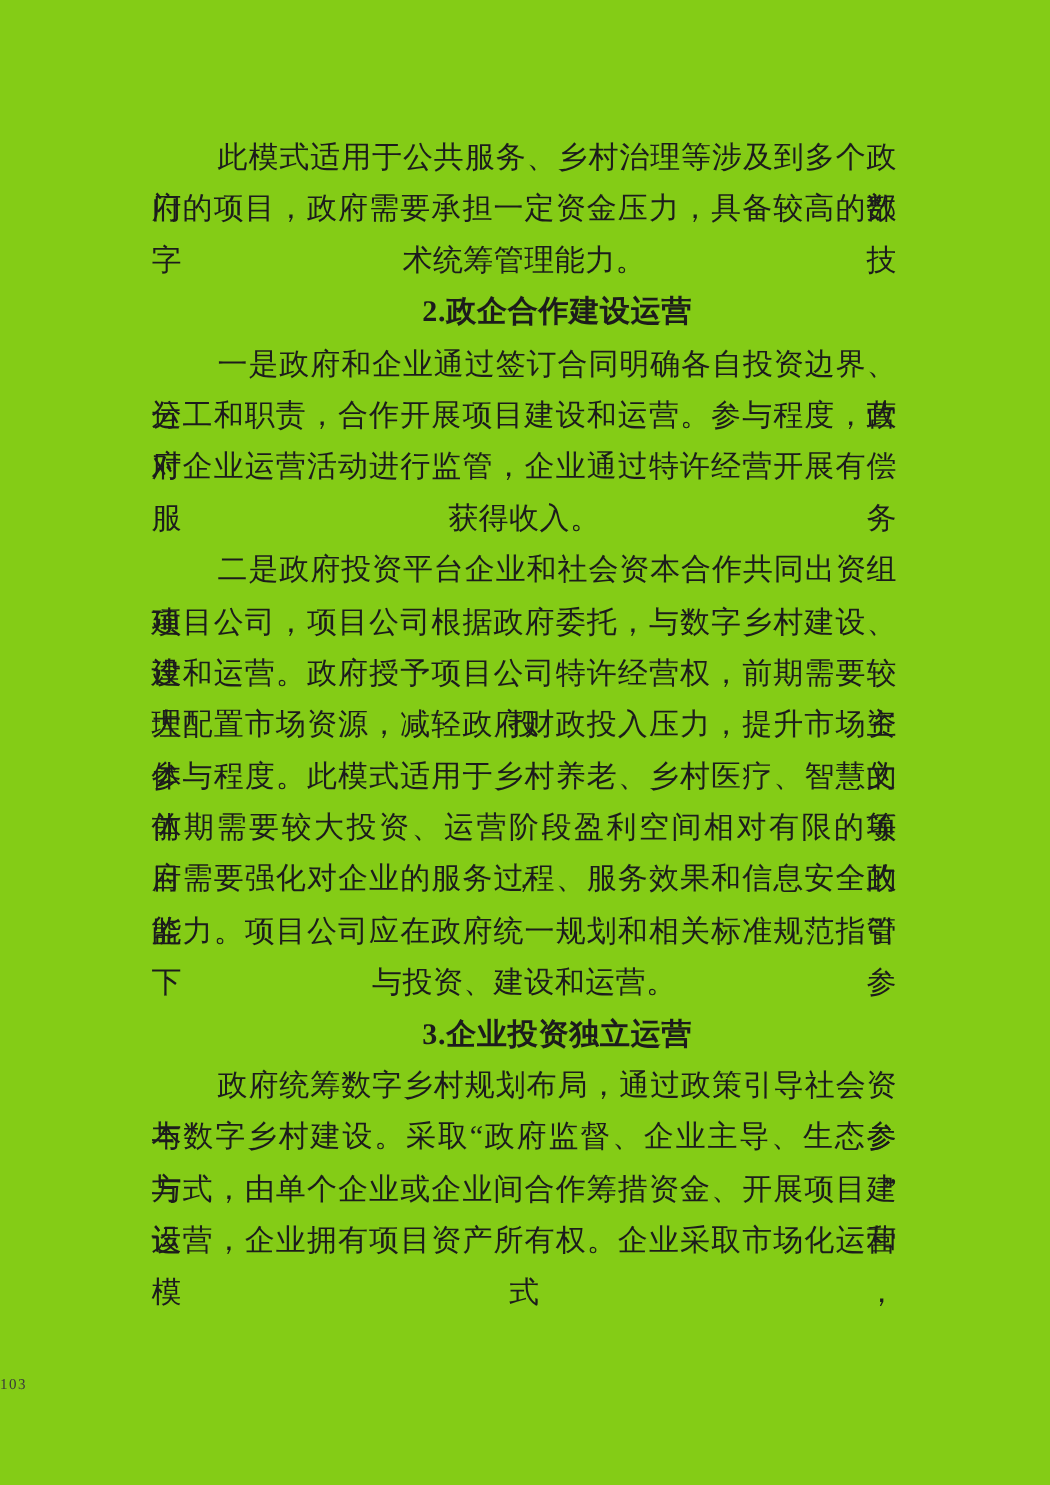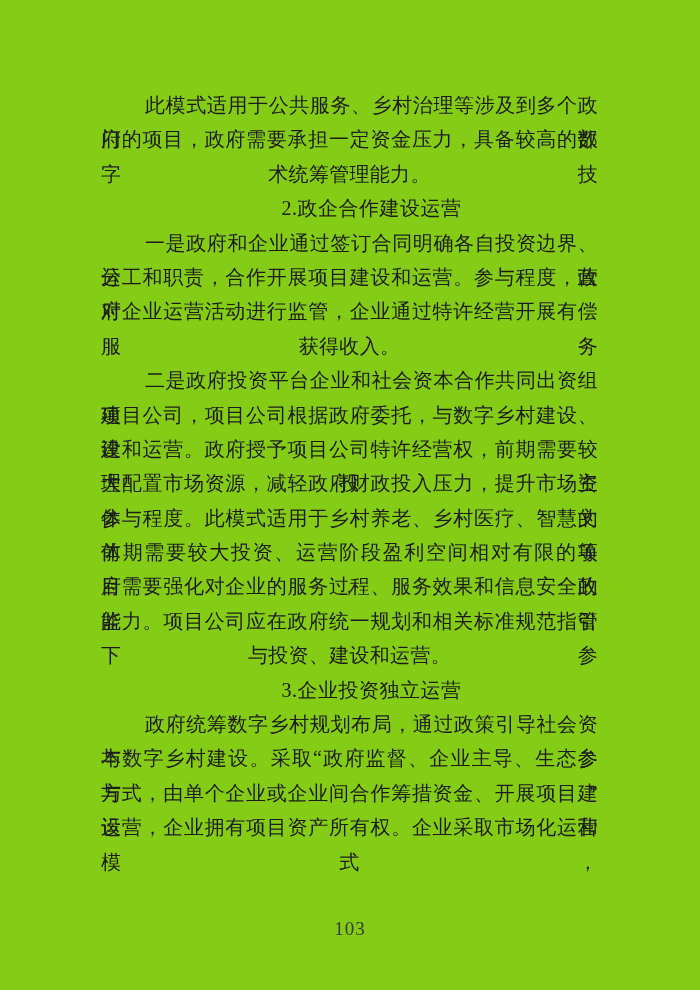--- a/index.html
+++ b/index.html
@@ -37,31 +37,30 @@
   .jl {
     white-space: normal;
     text-align: justify;
     text-align-last: justify;
     text-justify: inter-character;
   }
   .first {
     text-indent: 2.2em;
   }
   .heading {
-    font-weight: 400;
+    font-weight: 700;
     text-indent: 2.2em;
     letter-spacing: 0.5px;
   }
   .page-number {
     position: absolute;
     top: 918px;
     left: 0;
     width: 700px;
-    text-align: center;
-    font-size: 19px;
+    font-size: 10px;
     letter-spacing: 1px;
     color: #3a3a3a;
   }
 </style>
 </head>
 <body>
 
 <div class="page">
   <div class="text-block">
 

